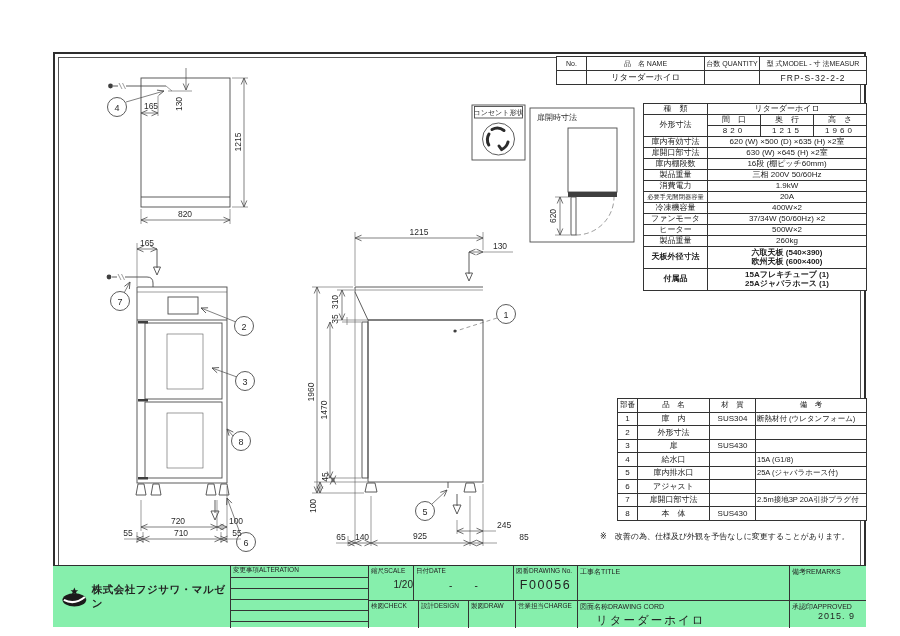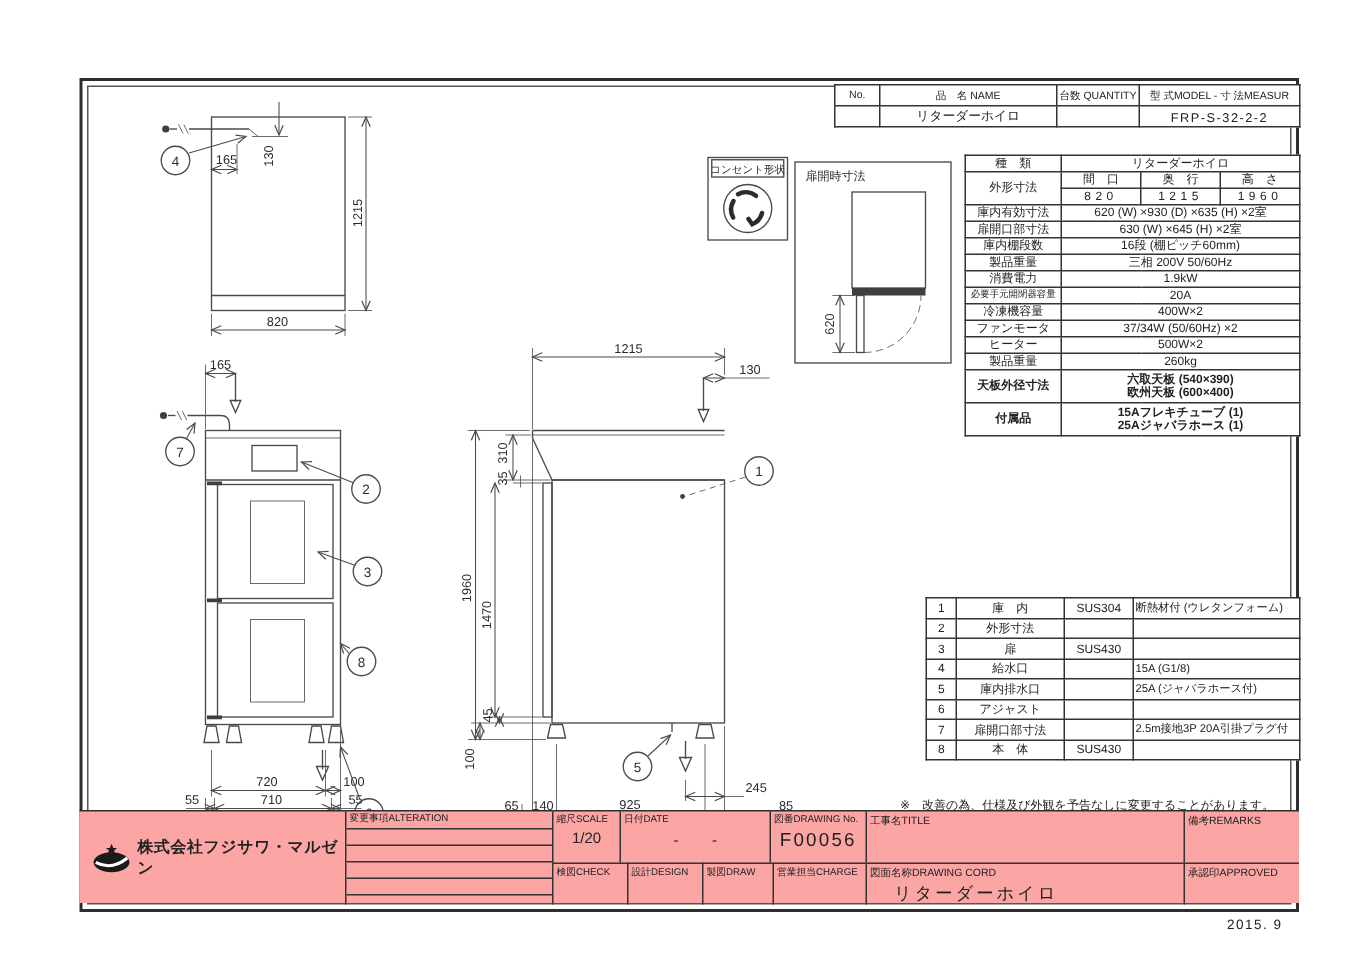--- a/index.html
+++ b/index.html
@@ -23,21 +23,21 @@
   .spectab{left:643px;top:103px;width:223px;font-size:8px;}
   .spectab td{height:10px;line-height:1.05;}
   .spectab .sm{font-size:6.3px;}
   .spectab .num{letter-spacing:3px;}
   .spectab .dbl{height:21px;font-weight:bold;}
   .partstab{left:617px;top:398px;width:249px;font-size:8px;}
   .partstab td{height:12.5px;}
   .partstab .h{font-size:7.5px;}
   .partstab .rem{text-align:left;font-size:7.5px;}
   .note{position:absolute;left:600px;top:531px;width:262px;font-size:8px;text-align:left;white-space:nowrap;}
-  .tblock{position:absolute;left:53px;top:540px;width:813px;height:62px;background:#fca5a5;border-top:1.5px solid #2e2e2e;box-sizing:border-box;}
+  .tblock{position:absolute;left:53px;top:565px;width:813px;height:62px;background:#86efac;border-top:1.5px solid #2e2e2e;box-sizing:border-box;}
   .tb{position:absolute;box-sizing:border-box;border-left:1px solid #333;font-size:6.5px;}
   .tb .cap{position:absolute;left:2px;top:1px;white-space:nowrap;}
   .cv{position:absolute;left:0;right:0;text-align:center;}
   .logoarea{display:flex;align-items:center;gap:4px;padding-left:8px;}
   .company{font-size:10.5px;font-weight:bold;letter-spacing:0.5px;}
   .altrow{border-top:1px solid #333;height:10px;}
   .stamp{position:absolute;left:818px;top:611px;font-size:9px;letter-spacing:1px;}
 </style>
 </head>
 <body>
@@ -306,21 +306,21 @@
         <td>奥　行</td>
         <td>高　さ</td>
       </tr>
   <tr>
         <td class="num">820</td>
         <td class="num">1215</td>
         <td class="num">1960</td>
       </tr>
   <tr>
         <td>庫内有効寸法</td>
-        <td colspan="3">620 (W) ×930 (D) ×635 (H) ×2室</td>
+        <td colspan="3">620 (W) ×500 (D) ×635 (H) ×2室</td>
       </tr>
   <tr>
         <td>扉開口部寸法</td>
         <td colspan="3">630 (W) ×645 (H) ×2室</td>
       </tr>
   <tr>
         <td>庫内棚段数</td>
         <td colspan="3">16段 (棚ピッチ60mm)</td>
       </tr>
   <tr>
@@ -369,20 +369,26 @@
   </table>
 
 <table class="grid partstab">
   <colgroup>
       <col style="width:20px">
       <col style="width:72px">
       <col style="width:46px">
       <col style="width:111px">
     </colgroup>
   <tbody>
+      <tr>
+    <td class="h">部番</td>
+    <td class="h">品　名</td>
+    <td class="h">材　質</td>
+    <td class="h">備　考</td>
+  </tr>
   <tr>
         <td>1</td>
         <td>庫　内</td>
         <td>SUS304</td>
         <td class="rem">断熱材付 (ウレタンフォーム)</td>
       </tr>
   <tr>
         <td>2</td>
         <td>外形寸法</td>
         <td></td>
@@ -444,21 +450,21 @@
     <div style="height:11px;padding-left:2px;">変更事項ALTERATION</div>
     <div class="altrow"></div>
     <div class="altrow"></div>
     <div class="altrow"></div>
     <div class="altrow"></div>
     <div class="altrow"></div>
   </div>
 
   <div class="tb" style="left:315px;top:0;width:45px;height:34px;">
     <span class="cap">縮尺SCALE</span>
-    <div class="cv" style="top:13px;font-size:10px;">1/20</div>
+    <div class="cv" style="top:13px;font-size:10px;text-align:right;">1/20</div>
   </div>
   <div class="tb" style="left:360px;top:0;width:100px;height:34px;">
     <span class="cap">日付DATE</span>
     <div class="cv" style="top:14px;font-size:10px;white-space:pre;">-        -</div>
   </div>
   <div class="tb" style="left:460px;top:0;width:64px;height:34px;">
     <span class="cap">図番DRAWING No.</span>
     <div class="cv" style="top:12px;font-size:12.5px;letter-spacing:1.5px;">F00056</div>
   </div>
 

